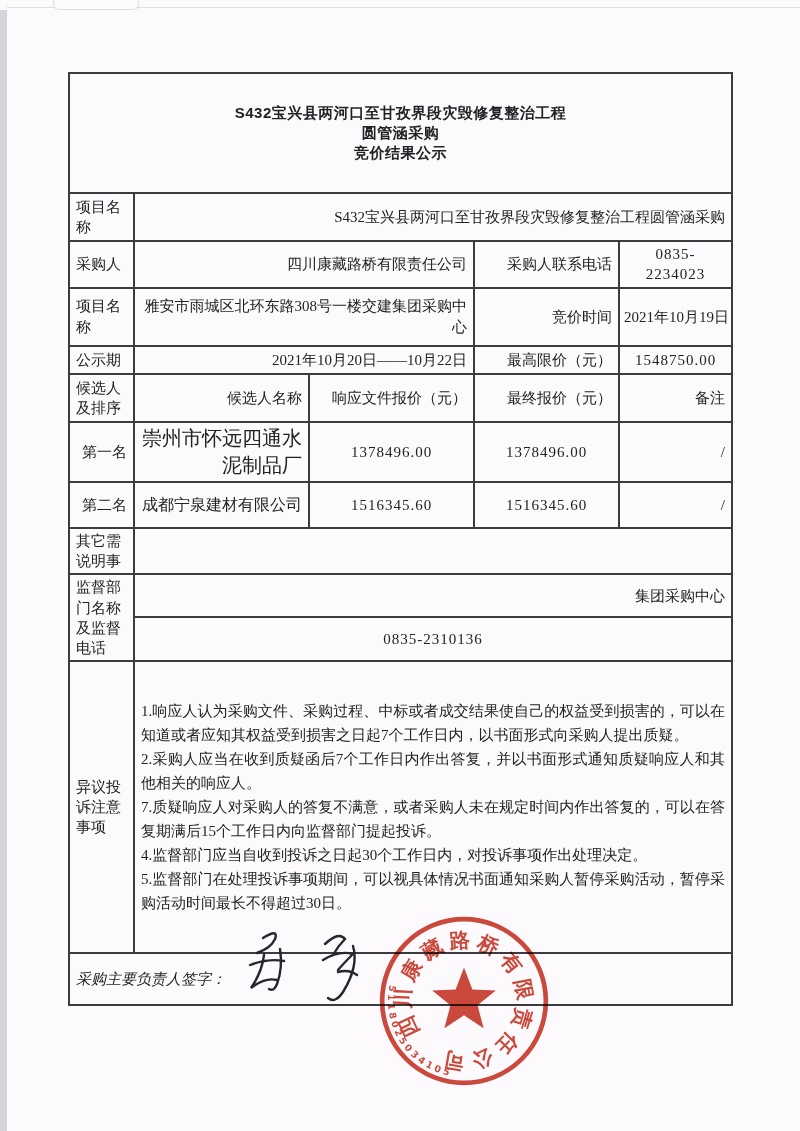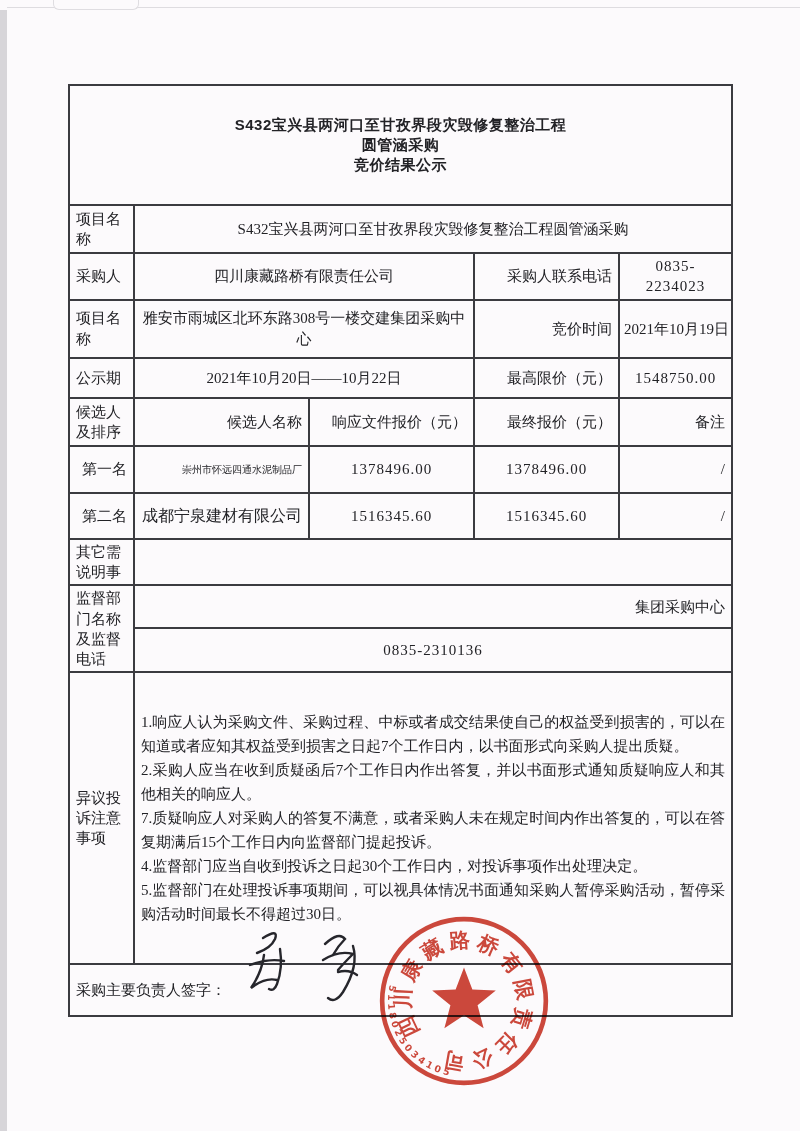--- a/index.html
+++ b/index.html
@@ -5,35 +5,35 @@
   html,body { margin:0; padding:0; }
   body { width:800px; height:1131px; background:#eceaee; font-family:"Liberation Serif","DejaVu Serif",serif; color:#222226; }
   .scan { position:relative; width:800px; height:1131px; background:#fcfafc; overflow:hidden; }
 
   
   .edge-left { position:absolute; left:0; top:10px; width:7px; height:1121px; background:#d7d5d9; }
   .top-hairline { position:absolute; left:7px; top:7px; width:793px; height:1px; background:#dedce0; }
   .top-notch { position:absolute; left:53px; top:0; width:84px; height:9px; background:#fcfafc;
                border:1px solid #dfdde1; border-top:none; border-radius:0 0 6px 6px; z-index:2; }
 
-  table.doc { position:absolute; left:68px; top:72px; width:665px; border-collapse:collapse; table-layout:fixed; z-index:1;margin-top:12px; }
+  table.doc { position:absolute; left:68px; top:72px; width:665px; border-collapse:collapse; table-layout:fixed; z-index:1; }
   table.doc td { border:2px solid #3b3b40; font-size:15px; line-height:1.35; vertical-align:middle;
                  padding:2px 6px; overflow:hidden; }
   td.lab { padding:2px 5px; text-align:left; }
   td.ctr { text-align:right; }
-  td.val { text-align:center; padding-left:8px; }
+  td.val { text-align:right; padding-left:8px; }
   td.num { text-align:center; font-size:14px; letter-spacing:1px; }
 
   .title-cell { text-align:center; font-family:"Liberation Sans","DejaVu Sans",sans-serif;
                 font-weight:bold; font-size:19px; line-height:29px; letter-spacing:0.5px; }
 
   .obj-cell { vertical-align:middle; padding:14px 7px 8px 7px; }
   .obj-cell div { text-align:justify; line-height:24px; }
 
-  .sign-cell { font-size:15px; padding-left:8px; }
+  .sign-cell { font-size:15px; padding-left:8px;font-style:italic; }
 
   .signature { position:absolute; left:235px; top:922px; width:145px; height:90px; z-index:3; }
   .signature path { fill:none; stroke:#26262c; stroke-width:2.4; stroke-linecap:round; }
 
   .stamp { position:absolute; left:370px; top:908px; width:188px; height:186px; z-index:4;
            opacity:0.9; mix-blend-mode:multiply; }
   .stamp svg text { text-anchor:middle; dominant-baseline:middle; font-weight:bold; fill:currentColor; }
   .stamp svg .cname { font-family:"Liberation Serif","DejaVu Serif",serif; }
   .stamp svg .cdigit { font-family:"DejaVu Sans",sans-serif; }
 </style>
@@ -75,38 +75,38 @@
       <td class="num">0835-2234023</td>
     </tr>
 
     <tr style="height:45px">
       <td class="lab">项目名称</td>
       <td class="val" colspan="2">雅安市雨城区北环东路308号一楼交建集团采购中心</td>
       <td class="ctr">竞价时间</td>
       <td class="ctr" style="padding:18px 2px">2021年10月19日</td>
     </tr>
 
-    <tr style="height:40px">
+    <tr style="height:28px">
       <td class="lab">公示期</td>
       <td class="val" colspan="2">2021年10月20日——10月22日</td>
       <td class="ctr">最高限价（元）</td>
       <td class="num">1548750.00</td>
     </tr>
 
     <tr style="height:48px">
       <td class="lab">候选人及排序</td>
       <td class="ctr">候选人名称</td>
       <td class="ctr">响应文件报价（元）</td>
       <td class="ctr">最终报价（元）</td>
       <td class="ctr">备注</td>
     </tr>
 
     <tr style="height:47px">
       <td class="ctr">第一名</td>
-      <td class="ctr" style="font-size:10px">崇州市怀远四通水泥制品厂</td>
+      <td class="ctr" style="font-size:20px">崇州市怀远四通水泥制品厂</td>
       <td class="num">1378496.00</td>
       <td class="num">1378496.00</td>
       <td class="ctr">/</td>
     </tr>
 
     <tr style="height:46px">
       <td class="ctr">第二名</td>
       <td class="ctr" style="font-size:16px">成都宁泉建材有限公司</td>
       <td class="num">1516345.60</td>
       <td class="num">1516345.60</td>

